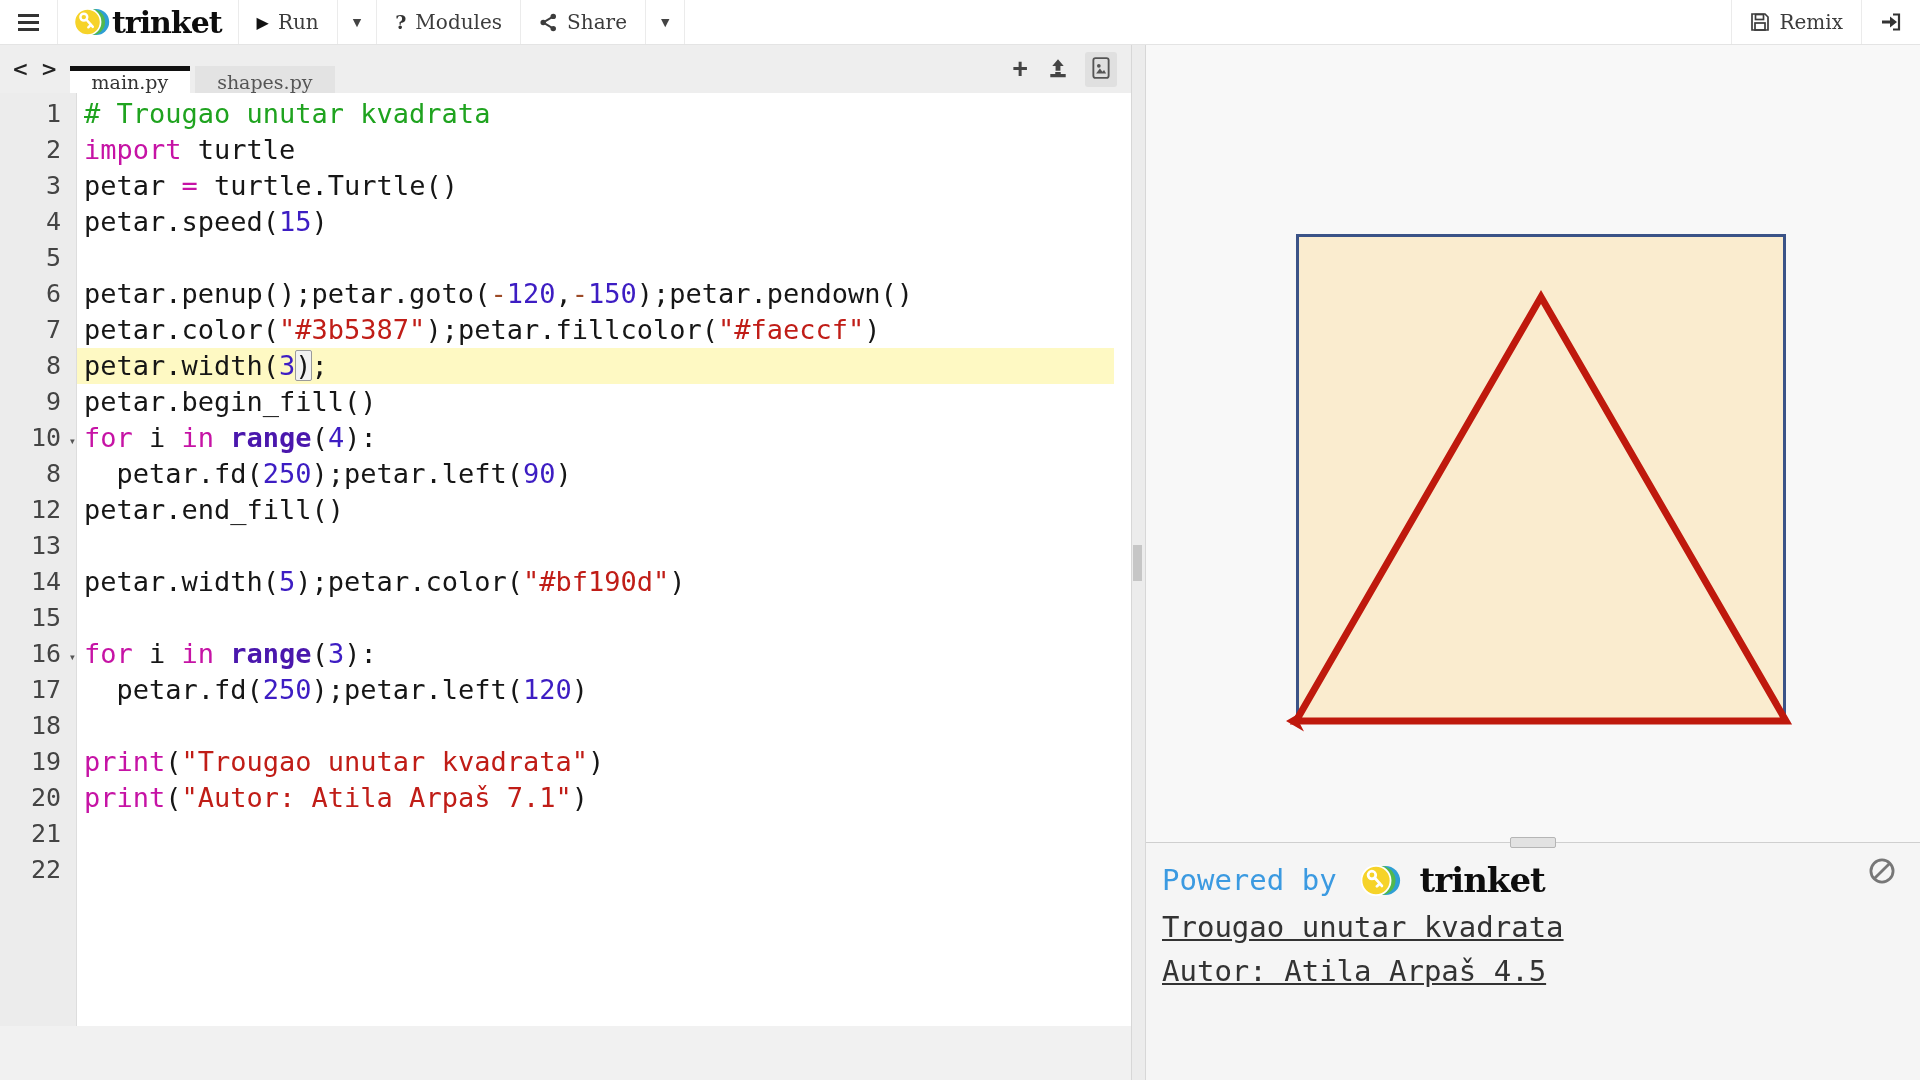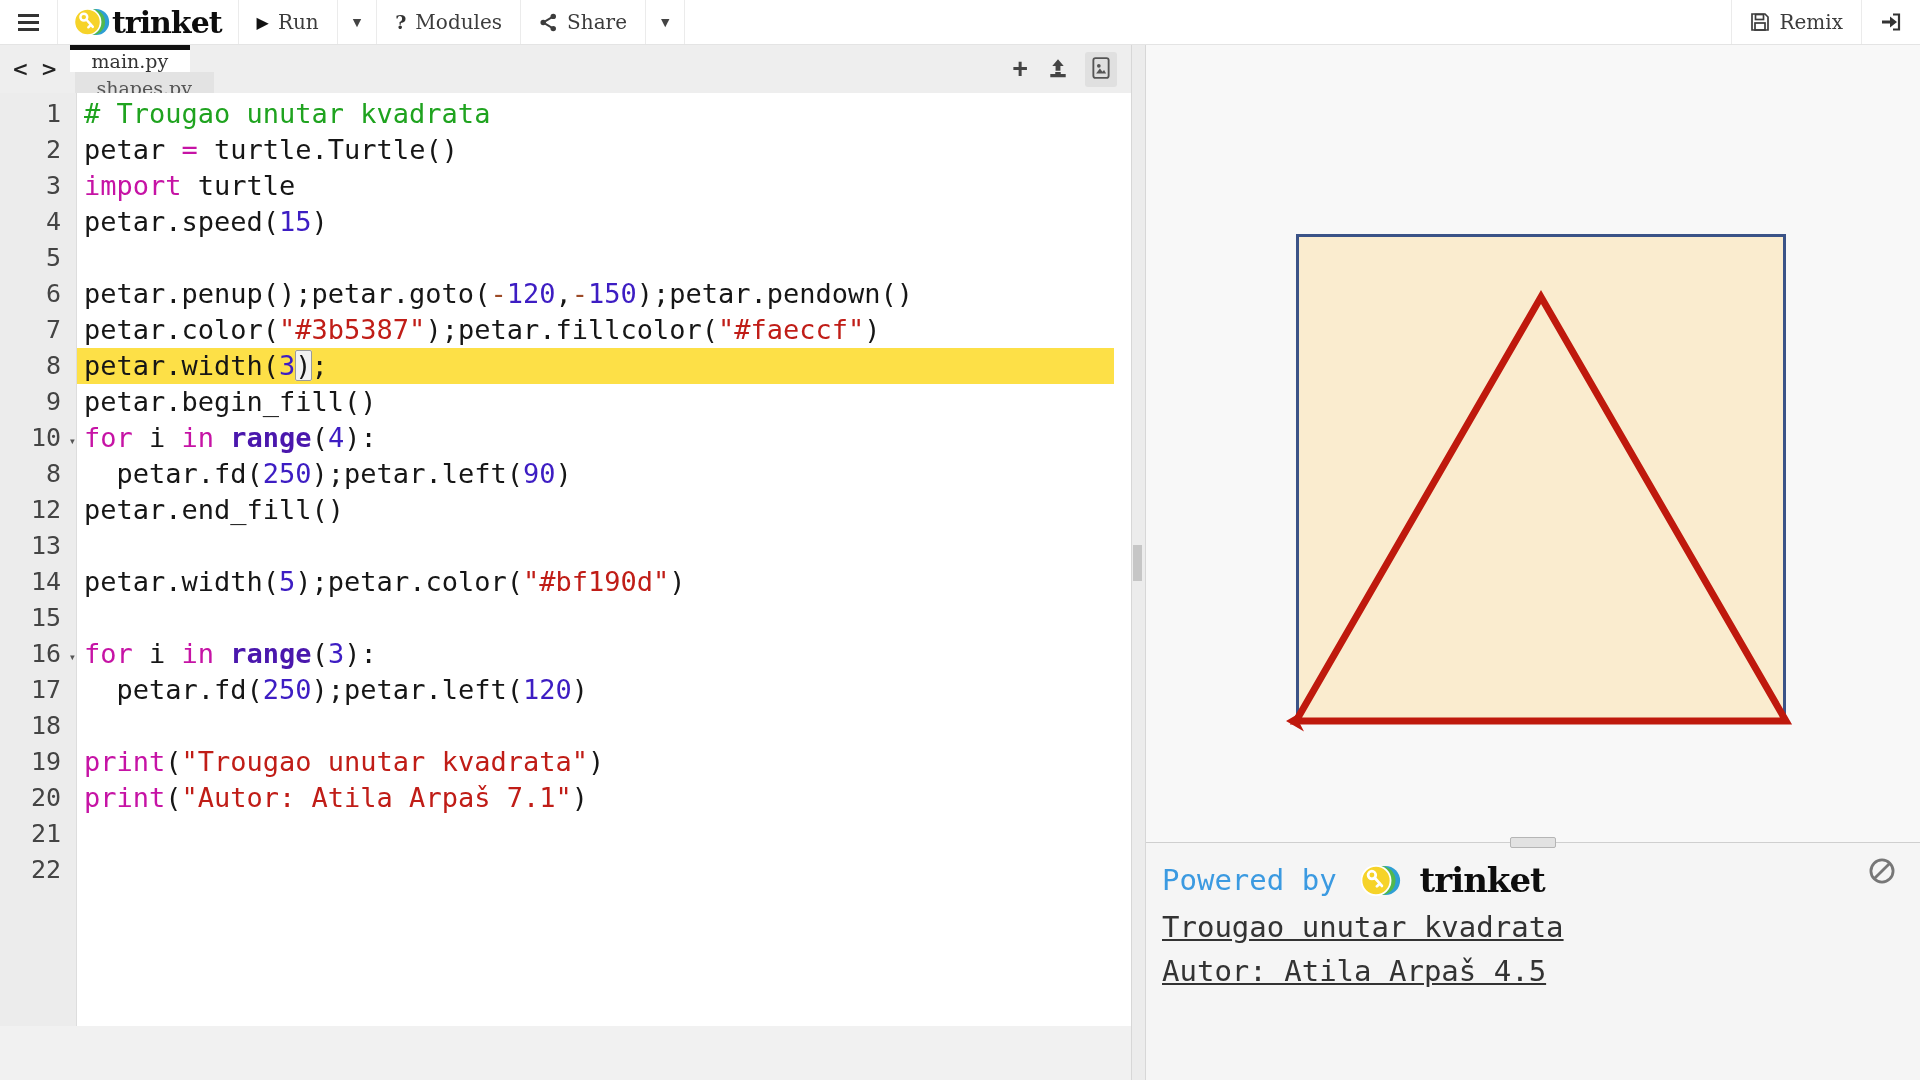--- a/index.html
+++ b/index.html
@@ -41,21 +41,21 @@
   .plus-glyph{font-size:27px;font-weight:bold;color:#444;line-height:1;}
   .tab-act.highlight{background:#e0e0e0;border-radius:3px;padding:4px 5px;}
 
   
   .editor{flex:1;display:flex;background:#fff;overflow:hidden;font-family:"DejaVu Sans Mono",monospace;font-size:27px;line-height:36px;position:relative;}
   .gutter{width:77px;background:#ececec;border-right:1px solid #ddd;color:#444;box-sizing:border-box;padding-top:3px;flex:0 0 auto;}
   .gutter-cell{height:36px;text-align:right;padding-right:15px;font-size:25px;position:relative;}
   .fold-marker{position:absolute;right:0px;top:3px;font-size:12px;color:#555;cursor:pointer;}
   .code{flex:1;padding:3px 17px 0 7px;min-width:0;}
   .code-line{height:36px;white-space:pre;color:#161616;}
-  .code-line.active{background:#fde047;margin-left:-7px;padding-left:7px;}
+  .code-line.active{background:#fef9c3;margin-left:-7px;padding-left:7px;}
   .tok-c{color:#1fa31f;}
   .tok-k{color:#c613a5;}
   .tok-b{color:#4a17ad;font-weight:bold;}
   .tok-n{color:#3d1dc3;}
   .tok-s{color:#c01d17;}
   .tok-neg{color:#9c4a26;}
   .tok-d{color:#161616;}
   .tok-m{outline:1px solid #9a9a9a;outline-offset:-1px;background:#f2f2f2;border-radius:2px;}
   .editor-footer{height:54px;background:#f1f1f1;flex:0 0 auto;}
 
@@ -153,21 +153,21 @@
   </header>
 
   <div class="content">
 
     <section class="left-panel">
       <div class="tabbar">
         <div class="tab-arrows">
           <span class="tab-arrow">&lt;</span>
           <span class="tab-arrow">&gt;</span>
         </div>
-        <div id="tabs" style="display:flex;align-items:flex-start;flex-direction:column;">
+        <div id="tabs" style="display:flex;align-items:flex-end;">
             <button class="tab active">main.py</button>
             <button class="tab inactive">shapes.py</button>
           </div>
         <div class="tab-actions">
           <button class="tab-act">
             <span class="plus-glyph">+</span>
           </button>
           <button class="tab-act">
             <span>
               <svg width="22" height="22" viewBox="0 0 20 20">
@@ -208,22 +208,22 @@
             <div class="gutter-cell">16<span class="fold-marker">▾</span></div>
             <div class="gutter-cell">17</div>
             <div class="gutter-cell">18</div>
             <div class="gutter-cell">19</div>
             <div class="gutter-cell">20</div>
             <div class="gutter-cell">21</div>
             <div class="gutter-cell">22</div>
           </div>
         <div class="code" id="code">
             <div class="code-line"><span class="tok-c"># Trougao unutar kvadrata</span></div>
+            <div class="code-line"><span class="tok-k">import</span><span class="tok-d"> turtle</span></div>
             <div class="code-line"><span class="tok-d">petar </span><span class="tok-k">=</span><span class="tok-d"> turtle.Turtle()</span></div>
-            <div class="code-line"><span class="tok-k">import</span><span class="tok-d"> turtle</span></div>
             <div class="code-line"><span class="tok-d">petar.speed(</span><span class="tok-n">15</span><span class="tok-d">)</span></div>
             <div class="code-line"></div>
             <div class="code-line"><span class="tok-d">petar.penup();petar.goto(</span><span class="tok-neg">-</span><span class="tok-n">120</span><span class="tok-d">,</span><span class="tok-neg">-</span><span class="tok-n">150</span><span class="tok-d">);petar.pendown()</span></div>
             <div class="code-line"><span class="tok-d">petar.color(</span><span class="tok-s">"#3b5387"</span><span class="tok-d">);petar.fillcolor(</span><span class="tok-s">"#faeccf"</span><span class="tok-d">)</span></div>
             <div class="code-line active"><span class="tok-d">petar.width(</span><span class="tok-n">3</span><span class="tok-m">)</span><span class="tok-d">;</span></div>
             <div class="code-line"><span class="tok-d">petar.begin_fill()</span></div>
             <div class="code-line"><span class="tok-k">for</span><span class="tok-d"> i </span><span class="tok-k">in</span><span class="tok-d"> </span><span class="tok-b">range</span><span class="tok-d">(</span><span class="tok-n">4</span><span class="tok-d">):</span></div>
             <div class="code-line"><span class="tok-d">  petar.fd(</span><span class="tok-n">250</span><span class="tok-d">);petar.left(</span><span class="tok-n">90</span><span class="tok-d">)</span></div>
             <div class="code-line"><span class="tok-d">petar.end_fill()</span></div>
             <div class="code-line"></div>

